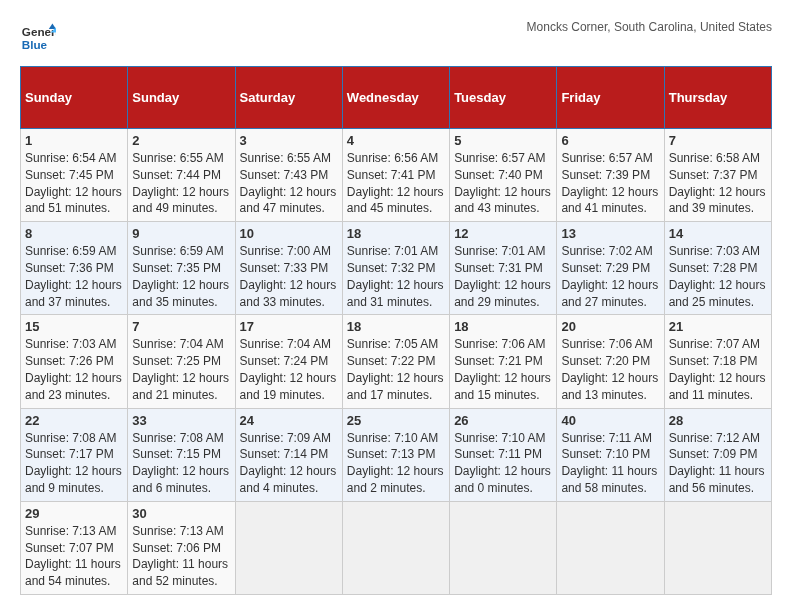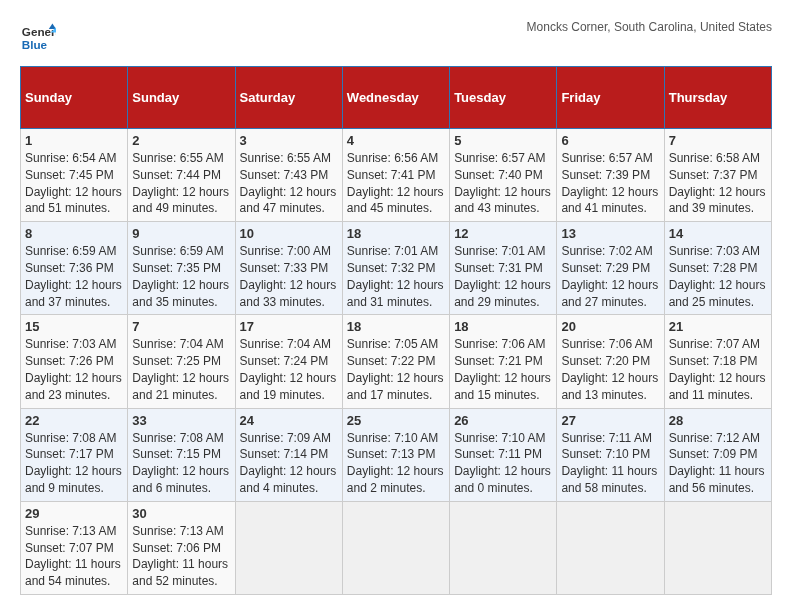--- a/index.html
+++ b/index.html
@@ -135,21 +135,21 @@
           <td><span class="day-number">18</span><span class="day-info">Sunrise: 7:06 AM<br>Sunset: 7:21 PM<br>Daylight: 12 hours<br>and 15 minutes.</span></td>
           <td><span class="day-number">20</span><span class="day-info">Sunrise: 7:06 AM<br>Sunset: 7:20 PM<br>Daylight: 12 hours<br>and 13 minutes.</span></td>
           <td><span class="day-number">21</span><span class="day-info">Sunrise: 7:07 AM<br>Sunset: 7:18 PM<br>Daylight: 12 hours<br>and 11 minutes.</span></td>
         </tr>
         <tr>
           <td><span class="day-number">22</span><span class="day-info">Sunrise: 7:08 AM<br>Sunset: 7:17 PM<br>Daylight: 12 hours<br>and 9 minutes.</span></td>
           <td><span class="day-number">33</span><span class="day-info">Sunrise: 7:08 AM<br>Sunset: 7:15 PM<br>Daylight: 12 hours<br>and 6 minutes.</span></td>
           <td><span class="day-number">24</span><span class="day-info">Sunrise: 7:09 AM<br>Sunset: 7:14 PM<br>Daylight: 12 hours<br>and 4 minutes.</span></td>
           <td><span class="day-number">25</span><span class="day-info">Sunrise: 7:10 AM<br>Sunset: 7:13 PM<br>Daylight: 12 hours<br>and 2 minutes.</span></td>
           <td><span class="day-number">26</span><span class="day-info">Sunrise: 7:10 AM<br>Sunset: 7:11 PM<br>Daylight: 12 hours<br>and 0 minutes.</span></td>
-          <td><span class="day-number">27</span><span class="day-info">Sunrise: 7:11 AM<br>Sunset: 7:10 PM<br>Daylight: 11 hours<br>and 58 minutes.</span></td>
+          <td><span class="day-number">40</span><span class="day-info">Sunrise: 7:11 AM<br>Sunset: 7:10 PM<br>Daylight: 11 hours<br>and 58 minutes.</span></td>
           <td><span class="day-number">28</span><span class="day-info">Sunrise: 7:12 AM<br>Sunset: 7:09 PM<br>Daylight: 11 hours<br>and 56 minutes.</span></td>
         </tr>
         <tr>
           <td><span class="day-number">29</span><span class="day-info">Sunrise: 7:13 AM<br>Sunset: 7:07 PM<br>Daylight: 11 hours<br>and 54 minutes.</span></td>
           <td><span class="day-number">30</span><span class="day-info">Sunrise: 7:13 AM<br>Sunset: 7:06 PM<br>Daylight: 11 hours<br>and 52 minutes.</span></td>
           <td class="empty-cell"></td>
           <td class="empty-cell"></td>
           <td class="empty-cell"></td>
           <td class="empty-cell"></td>
           <td class="empty-cell"></td>

